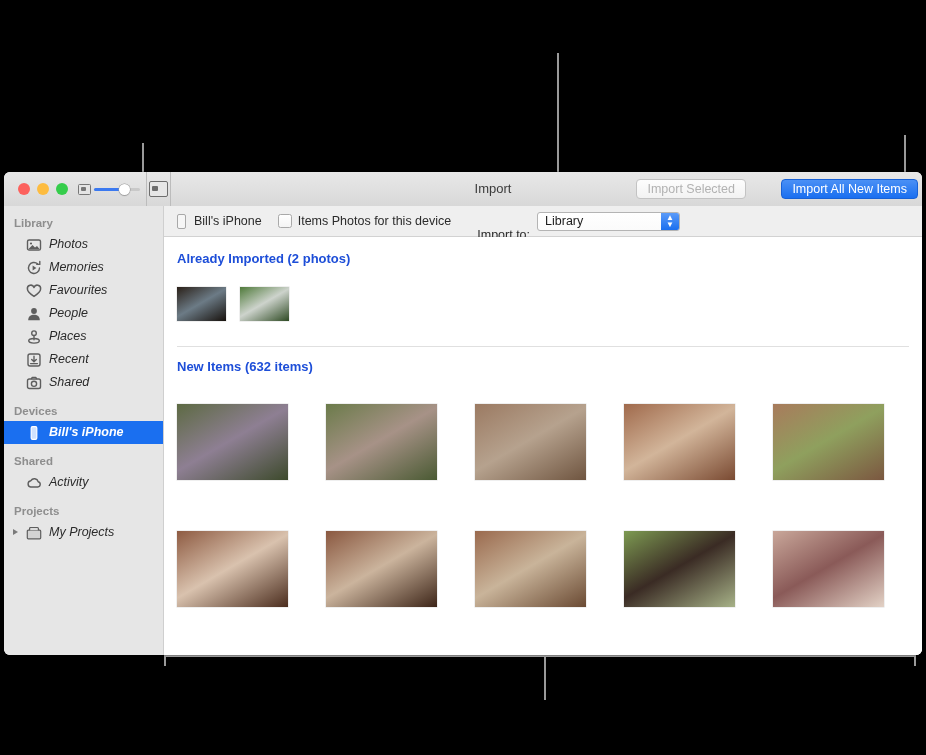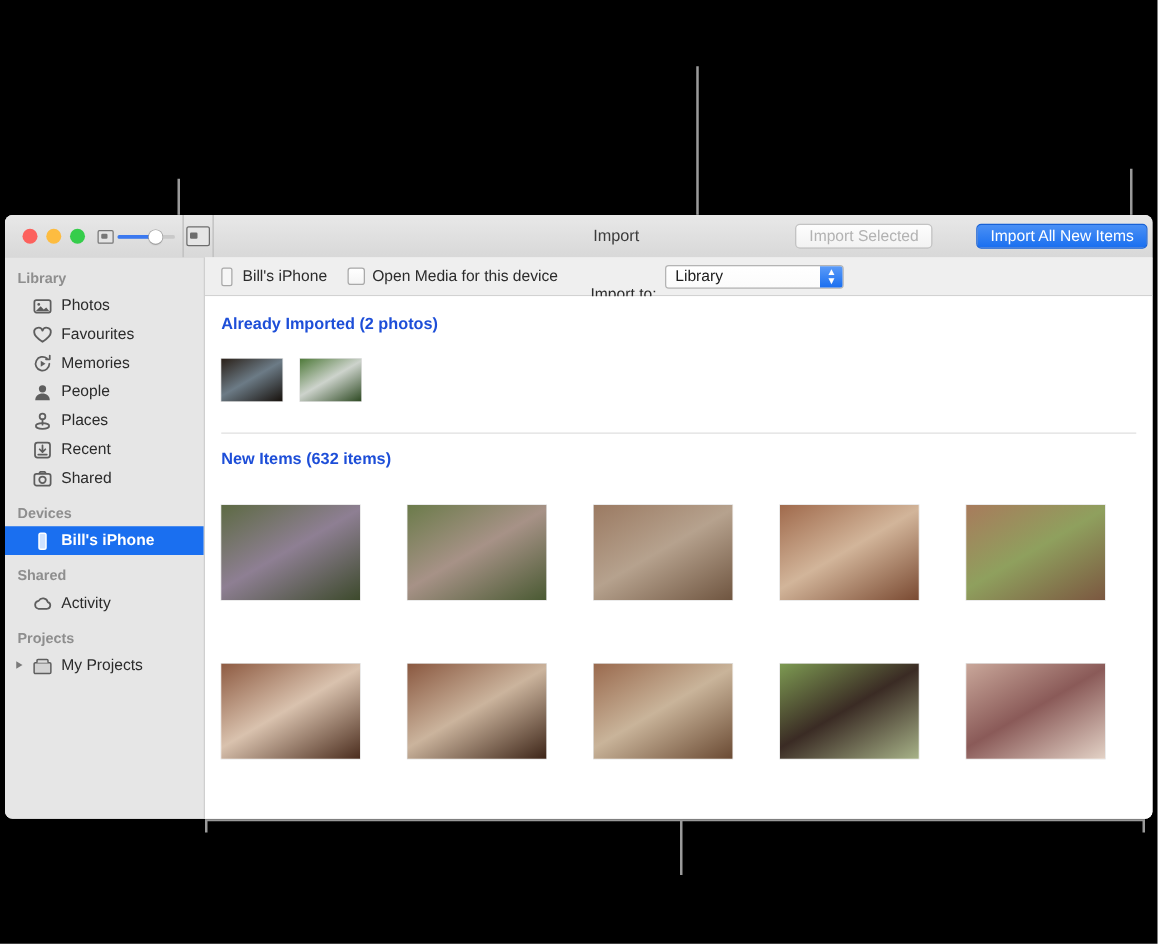--- a/index.html
+++ b/index.html
@@ -77,21 +77,21 @@
   .sb-item{
     height:23px;line-height:23px;padding-left:22px;position:relative;
     display:flex;align-items:center;
   }
   .sb-item.selected{background:#1a6ff0;color:#fff;font-weight:bold;}
   .sb-ico{
     width:16px;height:16px;margin-right:7px;flex:0 0 auto;
     display:flex;align-items:center;justify-content:center;
   }
   .sb-ico svg{display:block;}
-  .sb-label{white-space:nowrap;}
+  .sb-label{white-space:nowrap;font-style:italic;}
   .sb-tri{
     position:absolute;left:9px;top:8px;width:0;height:0;
     border-left:5px solid #7a7a7a;border-top:3.5px solid transparent;border-bottom:3.5px solid transparent;
   }
 
   
   #content{position:absolute;left:160px;top:34px;width:758px;height:449px;background:#fff;}
 
   #devicebar{
     position:absolute;left:0;top:0;width:758px;height:30px;
@@ -194,34 +194,34 @@
                 <rect x="1.5" y="3" width="13" height="10" rx="1.6" fill="none" stroke="#5e5e5e" stroke-width="1.4"></rect>
                 <circle cx="5" cy="6.5" r="1.1" fill="#5e5e5e"></circle>
                 <path d="M2.5 12 L6.5 8 L9 10.5 L11 9 L13.5 12 Z" fill="#5e5e5e"></path>
               </svg>
             </span>
             <span class="sb-label">Photos</span>
           </div>
           <div class="sb-item">
             <span class="sb-ico">
               <svg width="16" height="16" viewBox="0 0 16 16">
-                <path d="M8 13.4 C3.2 10.3 1.4 8.2 1.4 6 A3.4 3.4 0 0 1 8 4.5 A3.4 3.4 0 0 1 14.6 6 C14.6 8.2 12.8 10.3 8 13.4 Z" fill="none" stroke="#5e5e5e" stroke-width="1.5" stroke-linejoin="round"></path>
-              </svg>
-            </span>
-            <span class="sb-label">Favourites</span>
-          </div>
-          <div class="sb-item">
-            <span class="sb-ico">
-              <svg width="16" height="16" viewBox="0 0 16 16">
                 <path d="M13.5 8a5.5 5.5 0 1 1-1.9-4.2" fill="none" stroke="#5e5e5e" stroke-width="1.4" stroke-linecap="round"></path>
                 <path d="M13.8 1.4 v3 h-3" fill="none" stroke="#5e5e5e" stroke-width="1.4" stroke-linecap="round" stroke-linejoin="round"></path>
                 <path d="M6.6 5.6 L10.4 8 L6.6 10.4 Z" fill="#5e5e5e"></path>
               </svg>
             </span>
             <span class="sb-label">Memories</span>
+          </div>
+          <div class="sb-item">
+            <span class="sb-ico">
+              <svg width="16" height="16" viewBox="0 0 16 16">
+                <path d="M8 13.4 C3.2 10.3 1.4 8.2 1.4 6 A3.4 3.4 0 0 1 8 4.5 A3.4 3.4 0 0 1 14.6 6 C14.6 8.2 12.8 10.3 8 13.4 Z" fill="none" stroke="#5e5e5e" stroke-width="1.5" stroke-linejoin="round"></path>
+              </svg>
+            </span>
+            <span class="sb-label">Favourites</span>
           </div>
           <div class="sb-item">
             <span class="sb-ico">
               <svg width="16" height="16" viewBox="0 0 16 16">
                 <circle cx="8" cy="5" r="2.9" fill="#5e5e5e"></circle>
                 <path d="M2.2 14.2 C2.2 10.6 4.8 8.8 8 8.8 C11.2 8.8 13.8 10.6 13.8 14.2 Z" fill="#5e5e5e"></path>
               </svg>
             </span>
             <span class="sb-label">People</span>
           </div>
@@ -292,21 +292,21 @@
           </div>
         </div>
       </div>
 
     <div id="content">
 
       <div id="devicebar">
         <div class="dev-phone"></div>
         <div class="dev-name">Bill's iPhone</div>
         <div class="chk"></div>
-        <div class="chk-label">Open Media for this device</div>
+        <div class="chk-label">Items Photos for this device</div>
         <div class="importto-label">Import to:</div>
         <div class="popup">
           <div class="popup-val">Library</div>
           <div class="popup-arrow">
             <span>▲</span>
               <span>▼</span>
           </div>
         </div>
       </div>
 

